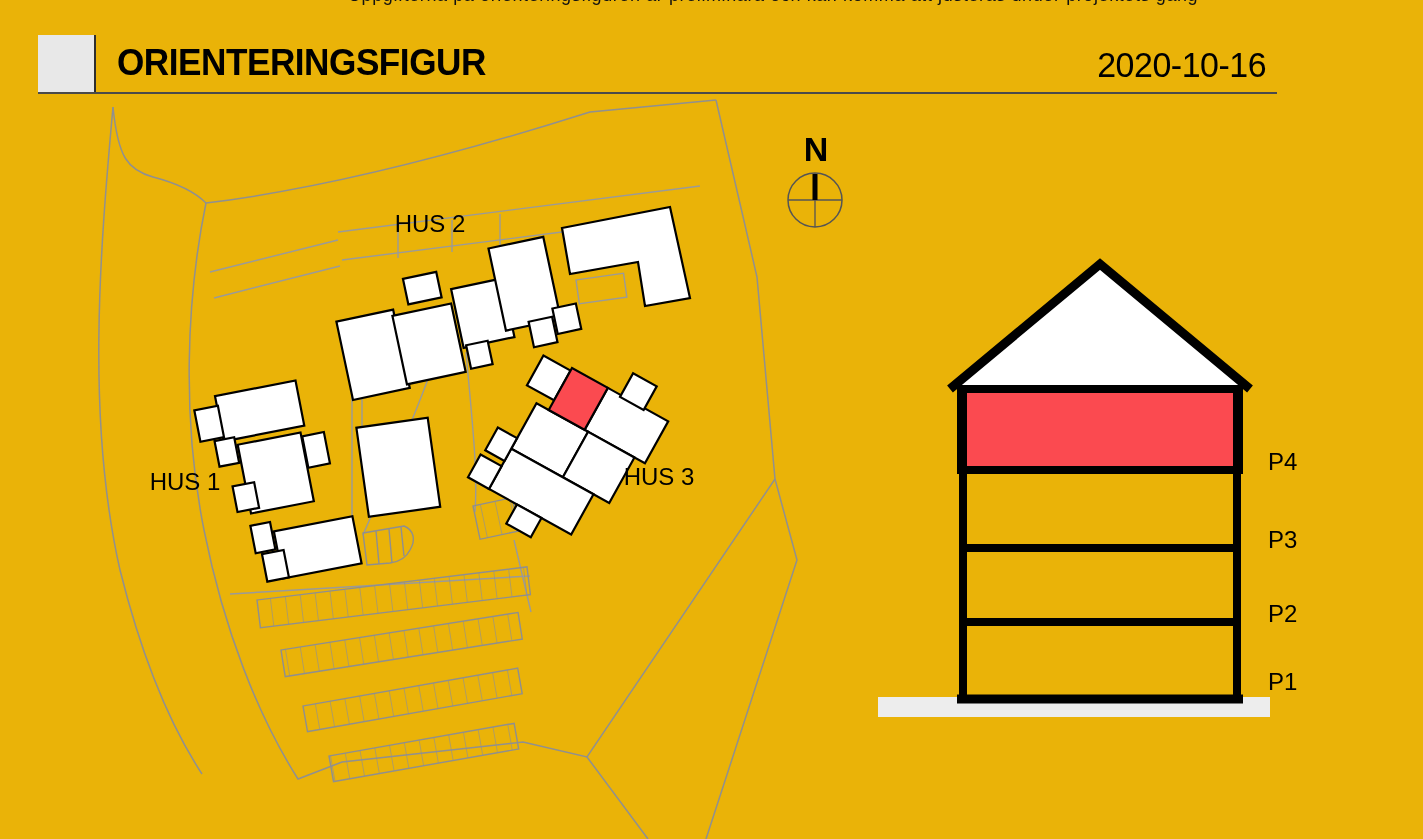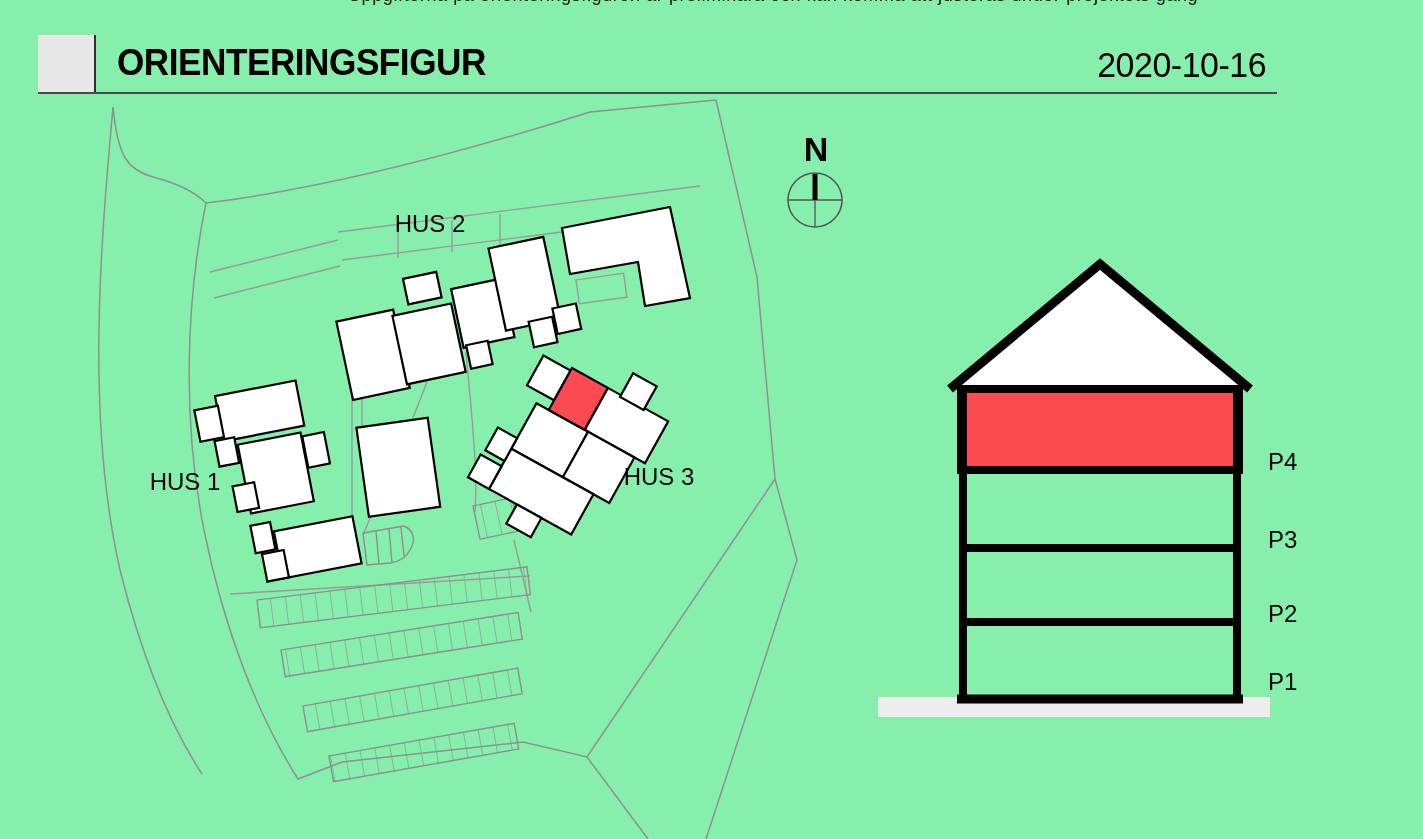--- a/index.html
+++ b/index.html
@@ -1,16 +1,16 @@
 <!DOCTYPE html>
 <html><head>
 <meta charset="utf-8">
 <style>
   html,body{margin:0;padding:0;background:#fff;}
-  .page{position:relative;width:1423px;height:839px;background:#86efac;overflow:hidden;
+  .page{position:relative;width:1423px;height:839px;background:#eab308;overflow:hidden;
         font-family:"Liberation Sans",sans-serif;color:#000;}
   .top-note{position:absolute;top:-15px;left:348px;font-size:18px;letter-spacing:.6px;
             white-space:nowrap;color:#111;}
   .corner-box{position:absolute;left:38px;top:35px;width:56px;height:57px;
               background:#e8e8e8;border-right:2px solid #2f2f2f;}
   .page-title{position:absolute;left:117px;top:42px;font-size:37px;font-weight:bold;
               letter-spacing:-.5px;transform:scaleX(.95);transform-origin:left top;white-space:nowrap;}
   .page-date{position:absolute;top:45px;right:157px;font-size:35px;letter-spacing:-.5px;
              transform:scaleX(.97);transform-origin:right top;white-space:nowrap;}
   .header-rule{position:absolute;left:38px;top:92px;width:1239px;border-top:2px solid #4a4a4a;}

